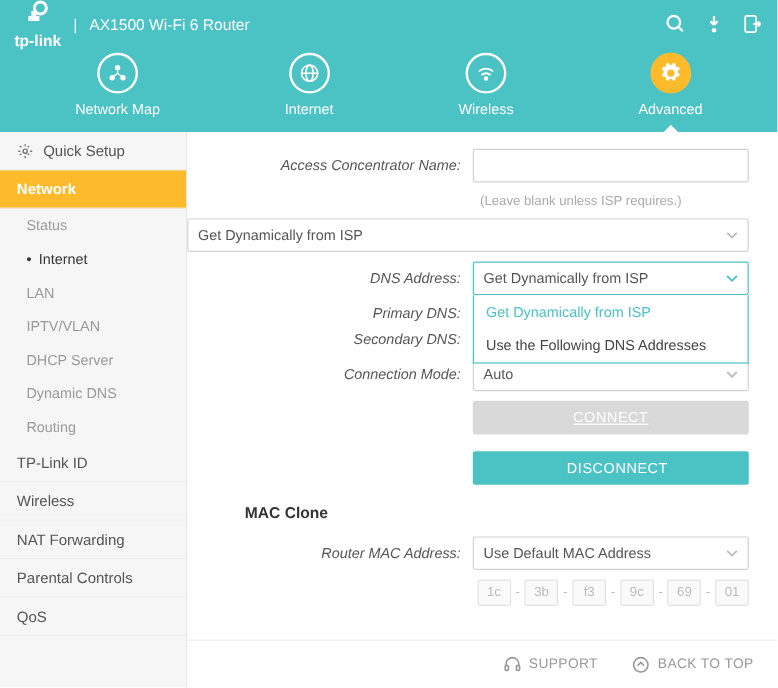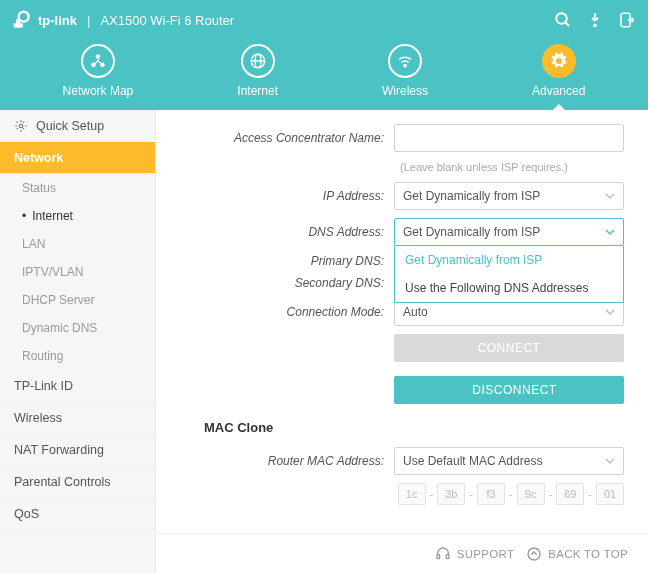--- a/index.html
+++ b/index.html
@@ -1,21 +1,21 @@
 <!DOCTYPE html>
 <html><head>
 <meta charset="utf-8">
 <style>
 * { margin:0; padding:0; box-sizing:border-box; font-family:Arial,Helvetica,sans-serif; }
 body { width:648px; height:573px; overflow:hidden; background:#fff; font-size:12px; color:#444; }
 
 
 .header { background:#4bc2c4; color:#fff; height:110px; position:relative; }
 .topbar { height:40px; display:flex; align-items:center; padding:0 12px; }
-.logo { display:flex; align-items:center; gap:6px; font-size:13px; font-weight:600; }
+.logo { display:flex; align-items:center; gap:6px; font-size:13px; font-weight:600;flex-direction:column; }
 .logo-mark { width:20px; height:20px; }
 .divider-pipe { margin:0 10px; font-size:13px; opacity:.85; }
 .product { font-size:13px; }
 .top-icons { margin-left:auto; display:flex; gap:14px; align-items:center; }
 .top-icon { width:18px; height:18px; cursor:pointer; color:#fff; }
 .navbar { display:flex; justify-content:center; gap:104px; padding-top:4px; }
 .nav-item { display:flex; flex-direction:column; align-items:center; gap:6px; cursor:pointer; color:#fff; font-size:12px; position:relative; }
 .nav-icon { width:34px; height:34px; border:2px solid #fff; border-radius:50%; display:flex; align-items:center; justify-content:center; }
 .nav-item.active .nav-icon { background:#fdbb2c; border-color:#fdbb2c; }
 .nav-item.active::after { content:""; position:absolute; bottom:-14px; left:50%; transform:translateX(-50%); border:8px solid transparent; border-bottom-color:#fff; }
@@ -39,28 +39,28 @@
 .select { display:flex; align-items:center; justify-content:space-between; cursor:pointer; }
 .select.open { border-color:#4bc2c4; }
 .hint { color:#aaa; font-size:11px; padding-left:6px; }
 .unit { position:absolute; right:10px; top:0; height:28px; display:flex; align-items:center; color:#aaa; font-size:11px; }
 .chev { width:10px; height:10px; color:#bbb; flex-shrink:0; }
 .select.open .chev { color:#4bc2c4; }
 .dropdown { position:absolute; top:28px; left:0; right:0; border:1px solid #4bc2c4; border-top:none; background:#fff; z-index:10; }
 .drop-opt { padding:7px 10px; cursor:pointer; font-size:12px; }
 .drop-opt.sel { color:#4bc2c4; }
 .btn { height:28px; display:flex; align-items:center; justify-content:center; font-size:12px; letter-spacing:.5px; cursor:pointer; border-radius:2px; margin-bottom:6px; }
-.btn-ghost { background:#d9d9d9; color:#fff; }
+.btn-ghost { background:#d9d9d9; color:#fff;text-decoration:underline; }
 .btn-primary { background:#4bc2c4; color:#fff;padding-left:11px; }
 .section-title { font-weight:bold; font-size:13px; color:#333; margin:10px 0 12px 48px; }
 .mac-segs { display:flex; gap:4px; color:#bbb; font-size:11px; padding-left:6px; align-items:center; }
 .mac-seg { width:28px; height:22px; border:1px solid #e2e2e2; border-radius:2px; display:flex; align-items:center; justify-content:center; color:#bbb; background:#fafafa; }
 
 
-.footer { position:absolute; bottom:0; left:0; right:0; height:40px; border-top:1px solid #eee; display:flex; align-items:center; justify-content:flex-end; gap:12px; padding-right:20px; background:#fff; }
+.footer { position:absolute; bottom:0; left:0; right:0; height:40px; border-top:1px solid #eee; display:flex; align-items:center; justify-content:flex-end; gap:28px; padding-right:20px; background:#fff; }
 .foot-link { display:flex; align-items:center; gap:6px; color:#999; font-size:11.5px; cursor:pointer; letter-spacing:.3px; }
 </style>
 </head>
 <body>
 
 <div class="header">
   <div class="topbar">
     <div class="logo">
       <svg class="logo-mark" viewBox="0 0 24 24">
           <circle cx="14" cy="8" r="6" fill="none" stroke="#fff" stroke-width="3"></circle>
@@ -182,21 +182,20 @@
   <div class="main">
     <div class="form-row">
       <div class="form-label">Access Concentrator Name:</div>
       <div class="form-control"><input class="input" value="" style=""></div>
     </div>
     <div class="form-row">
       <div class="form-label"></div>
       <div class="form-control"><span class="hint">(Leave blank unless ISP requires.)</span></div>
     </div>
     <div class="form-row">
-      <div class="form-label">IP Address:</div>
       <div class="form-control">
         <div class="select">
           <span>Get Dynamically from ISP</span>
           <svg class="chev" viewBox="0 0 10 10">
               <path d="M1 3l4 4 4-4" stroke="currentColor" stroke-width="1.5" fill="none"></path>
             </svg>
         </div>
       </div>
     </div>
     <div class="form-row">

